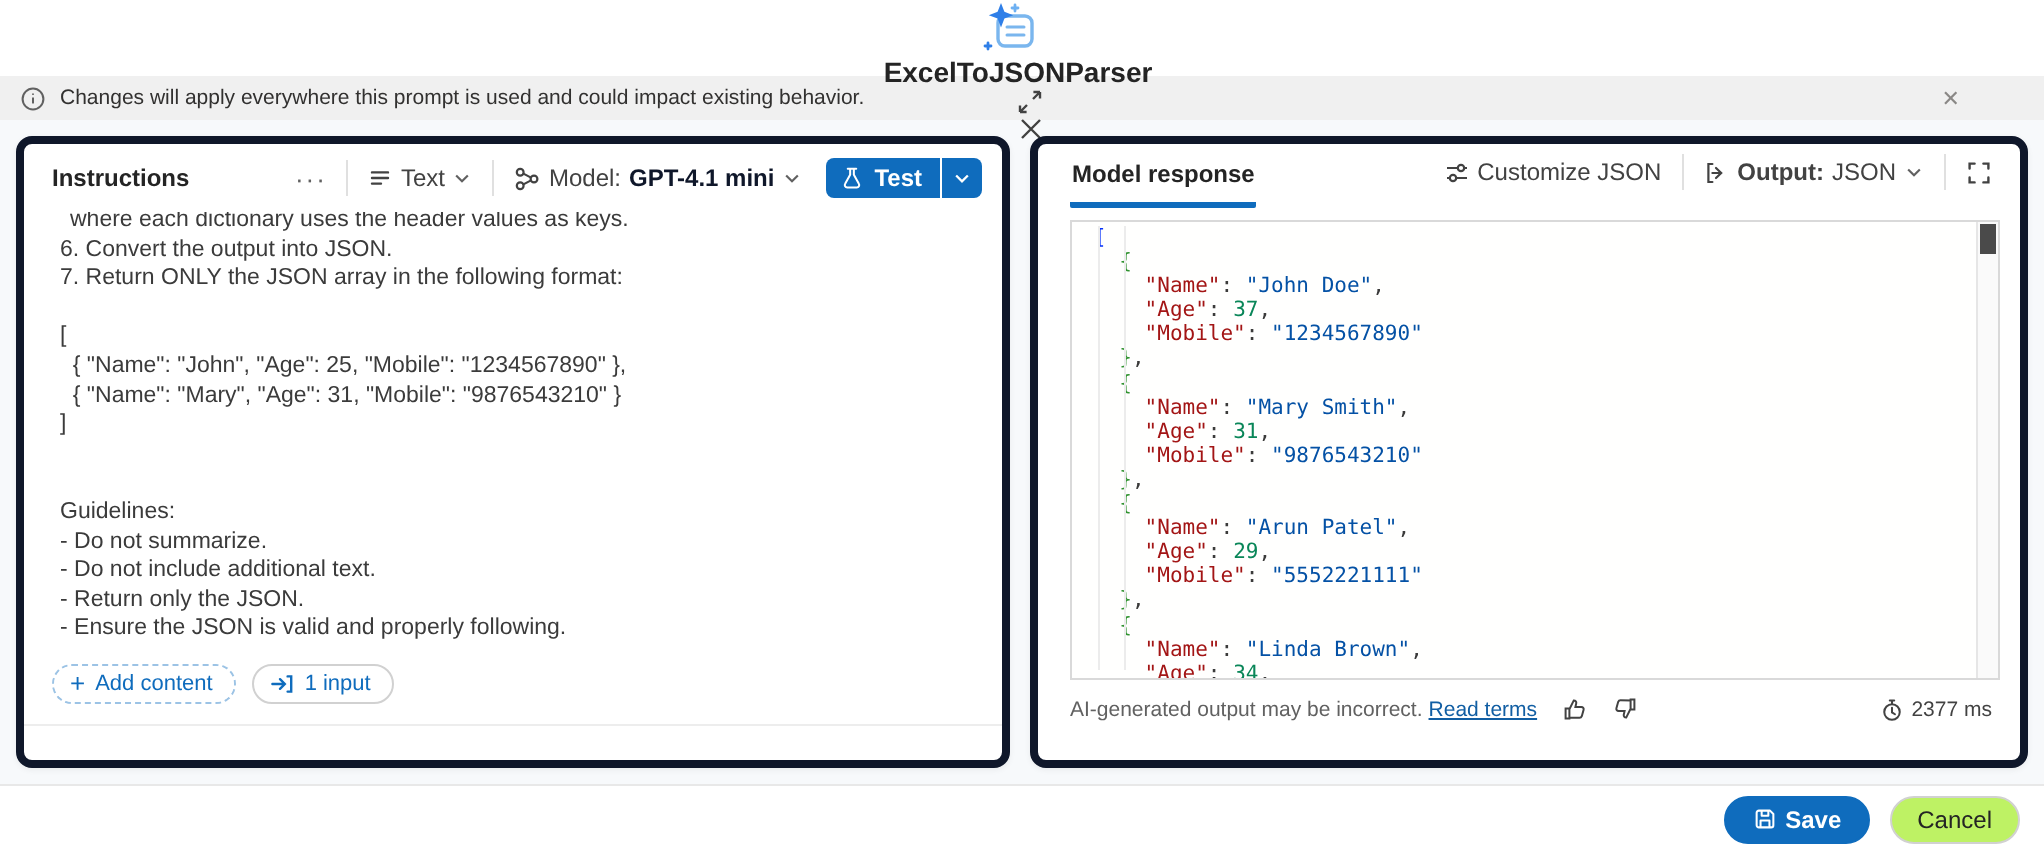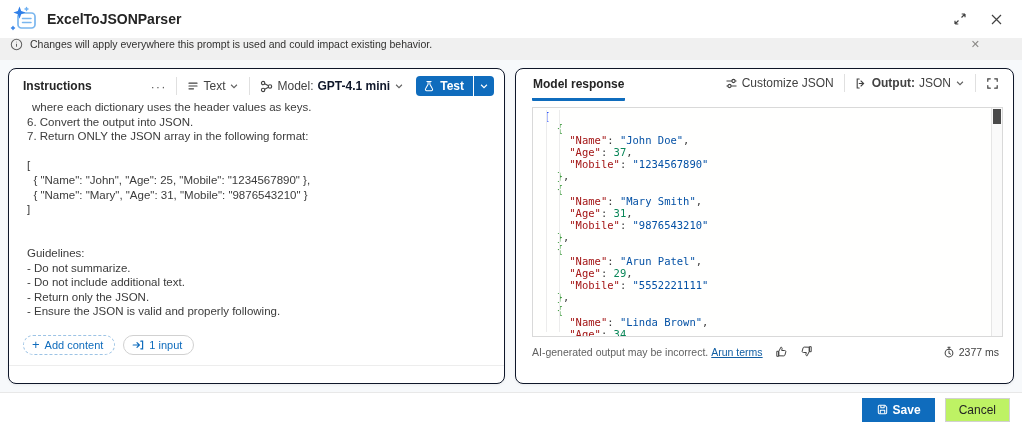--- a/index.html
+++ b/index.html
@@ -4,37 +4,37 @@
 <style>
   * { margin:0; padding:0; box-sizing:border-box; }
   :root{
     --accent:#0f6cbd;
     --tok-k:#a31515; --tok-s:#0451a5; --tok-n:#098658; --tok-bo:#0431fa; --tok-bi:#319331;
   }
   html,body{ width:1022px; height:426px; overflow:hidden;
     font-family:"Liberation Sans","DejaVu Sans",sans-serif; background:#fff; color:#242424; }
 
   
-  .app-header{ height:38px; display:flex; align-items:center; padding:0 14px 0 10px; background:#fff; }
+  .app-header{ height:38px; display:flex; align-items:center; padding:0 14px 0 10px; background:#fff;flex-direction:column; }
   .app-icon{ width:28px; height:28px; margin-right:9px; flex:0 0 auto; }
   .app-title{ font-size:14px; font-weight:bold; color:#242424; }
   .header-spacer{ flex:1; }
   .hdr-btn{ width:24px; height:24px; display:flex; align-items:center; justify-content:center;
     color:#424242; cursor:pointer; margin-left:12px; }
 
   
-  .banner{ height:22px; background:#f0f0f0; display:flex; padding:0 10px; }
+  .banner{ height:22px; background:#f0f0f0; display:flex; align-items:center; padding:0 10px; }
   .banner-icon{ color:#616161; display:flex; margin-right:7px; }
   .banner-text{ font-size:10.5px; color:#323130; }
   .banner-spacer{ flex:1; }
   .banner-close{ color:#8a8886; font-size:11px; cursor:pointer; margin-right:32px; }
 
   
   .main{ height:332px; background:#f7f9fb; padding:8px; display:flex; gap:10px; }
-  .card{ background:#fff; border:1px solid #0f172a; border-radius:8px;
+  .card{ background:#fff; border:4px solid #0f172a; border-radius:8px;
     box-shadow:0 1px 3px rgba(0,0,0,.06); display:flex; flex-direction:column; height:316px; }
   .card-left{ width:497px; }
   .card-right{ width:499px; }
 
   
   .lp-toolbar{ height:34px; display:flex; align-items:center; padding:0 10px 0 14px; flex:0 0 auto; }
   .lp-title{ font-size:12px; font-weight:bold; color:#242424; }
   .tb-spacer{ flex:1; }
   .tb-item{ display:flex; align-items:center; gap:4px; font-size:12px; color:#424242; cursor:pointer;
     padding:2px 4px; white-space:nowrap; }
@@ -85,21 +85,21 @@
   .rp-footer{ flex:0 0 auto; display:flex; align-items:center; padding:8px 14px 0 16px;
     font-size:10.5px; color:#616161; }
   .terms-link{ color:#115ea3; text-decoration:underline; margin-left:3px; cursor:pointer; }
   .fb-icon{ color:#424242; margin-left:12px; cursor:pointer; display:flex; }
   .latency{ margin-left:auto; display:flex; align-items:center; gap:4px; color:#424242; }
 
   
   .bottom-bar{ height:34px; border-top:1px solid #e8e8e8; background:#fff;
     display:flex; align-items:center; justify-content:flex-end; padding:0 12px; gap:10px; }
   .btn{ height:24px; display:flex; align-items:center; justify-content:center; gap:4px;
-    font-size:12px; border-radius:0; cursor:pointer; padding:0 13px; }
+    font-size:12px; border-radius:12px; cursor:pointer; padding:0 13px; }
   .btn-primary{ background:var(--accent); color:#fff; font-weight:bold; border:1px solid var(--accent); }
   .btn-secondary{ background:#bef264; color:#242424; border:1px solid #d1d1d1; }
 
   svg{ display:block; }
 </style>
 </head>
 <body>
 
 <div class="app-header">
   <span class="app-icon">
@@ -284,21 +284,21 @@
           <div class="code-line"><span>    </span><span class="tok-k">"Name"</span><span>: </span><span class="tok-s">"Linda Brown"</span><span>,</span></div>
           <div class="code-line"><span>    </span><span class="tok-k">"Age"</span><span>: </span><span class="tok-n">34</span><span>,</span></div>
         </div>
       <span class="scrollbar">
         <span class="scroll-thumb"></span>
       </span>
     </div>
 
     <div class="rp-footer">
       <span>AI-generated output may be incorrect.</span>
-      <span class="terms-link">Arun terms</span>
+      <span class="terms-link">Read terms</span>
       <span class="fb-icon">
         <svg width="13" height="13" viewBox="0 0 13 13" fill="none" stroke="currentColor" stroke-width="1">
           <path d="M1.8 6.3h1.9v5H1.8zM3.7 10.8V6.6l2.2-4.4c.9 0 1.4.7 1.2 1.5l-.4 1.8h3c.8 0 1.3.7 1.1 1.4l-.9 3.2c-.2.5-.6.8-1.1.8z"></path>
         </svg>
       </span>
       <span class="fb-icon">
         <svg width="13" height="13" viewBox="0 0 13 13" fill="none" stroke="currentColor" stroke-width="1">
           <path d="M11.2 6.7H9.3v-5h1.9zM9.3 2.2v4.2l-2.2 4.4c-.9 0-1.4-.7-1.2-1.5l.4-1.8h-3c-.8 0-1.3-.7-1.1-1.4l.9-3.2c.2-.5.6-.8 1.1-.8z"></path>
         </svg>
       </span>

